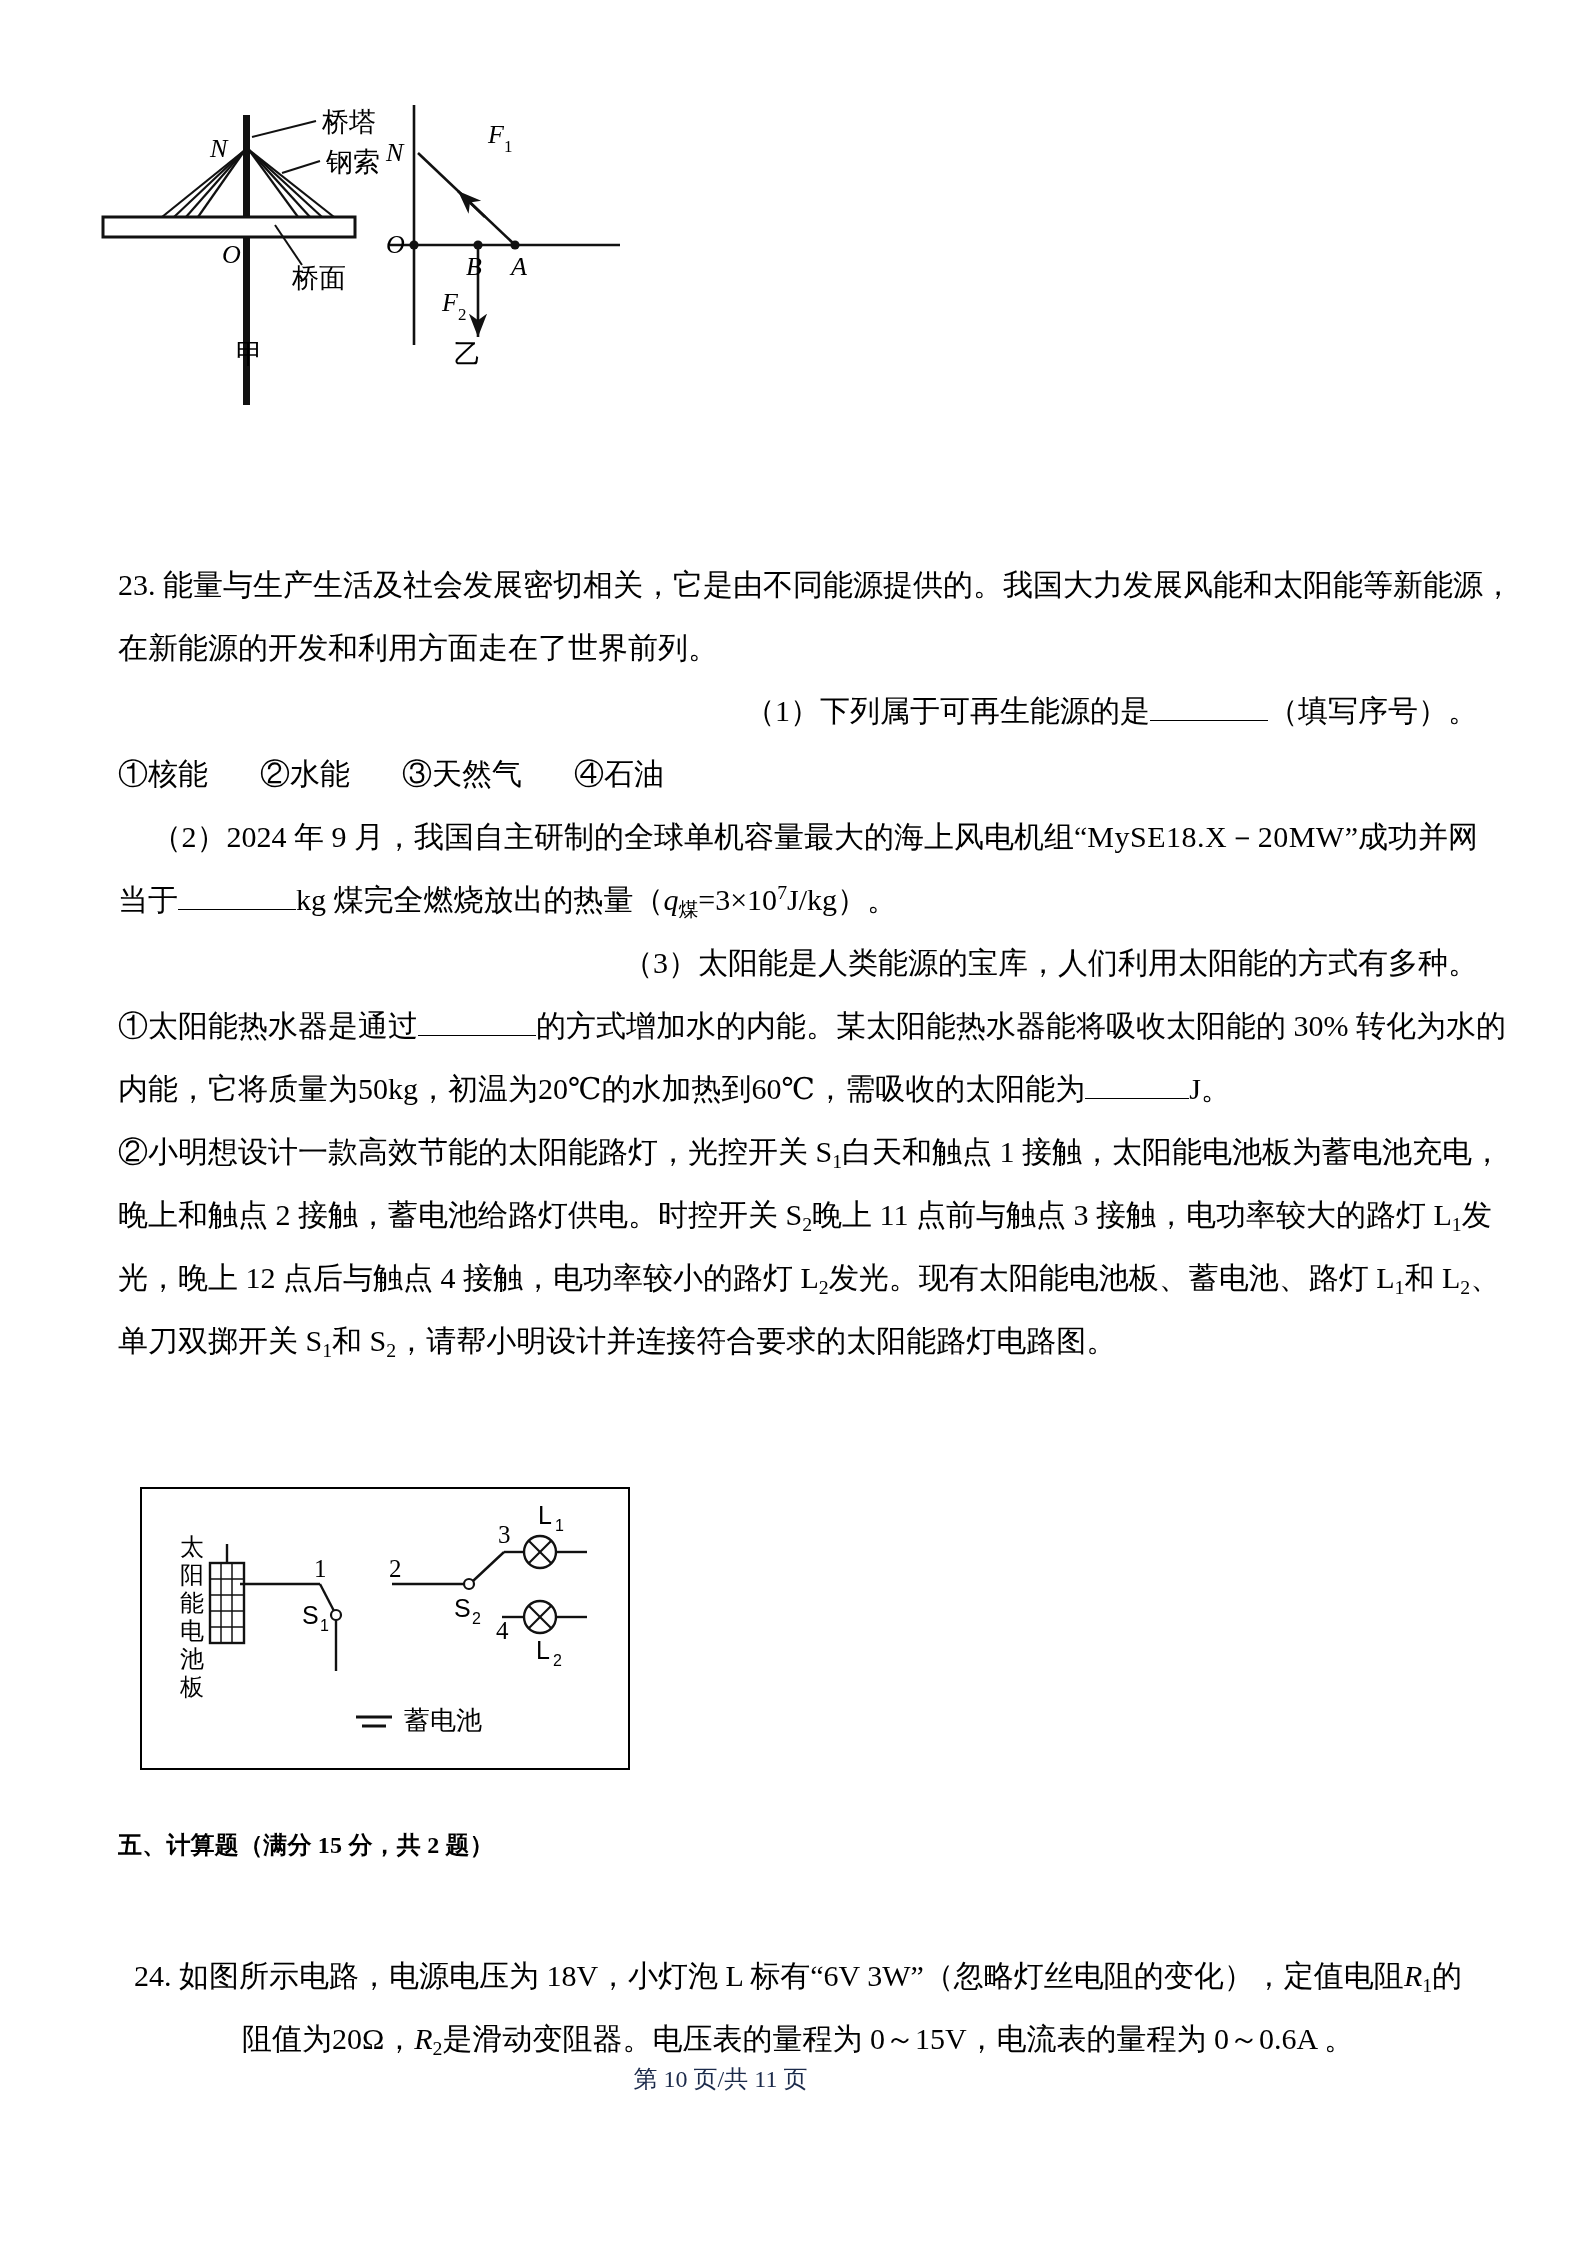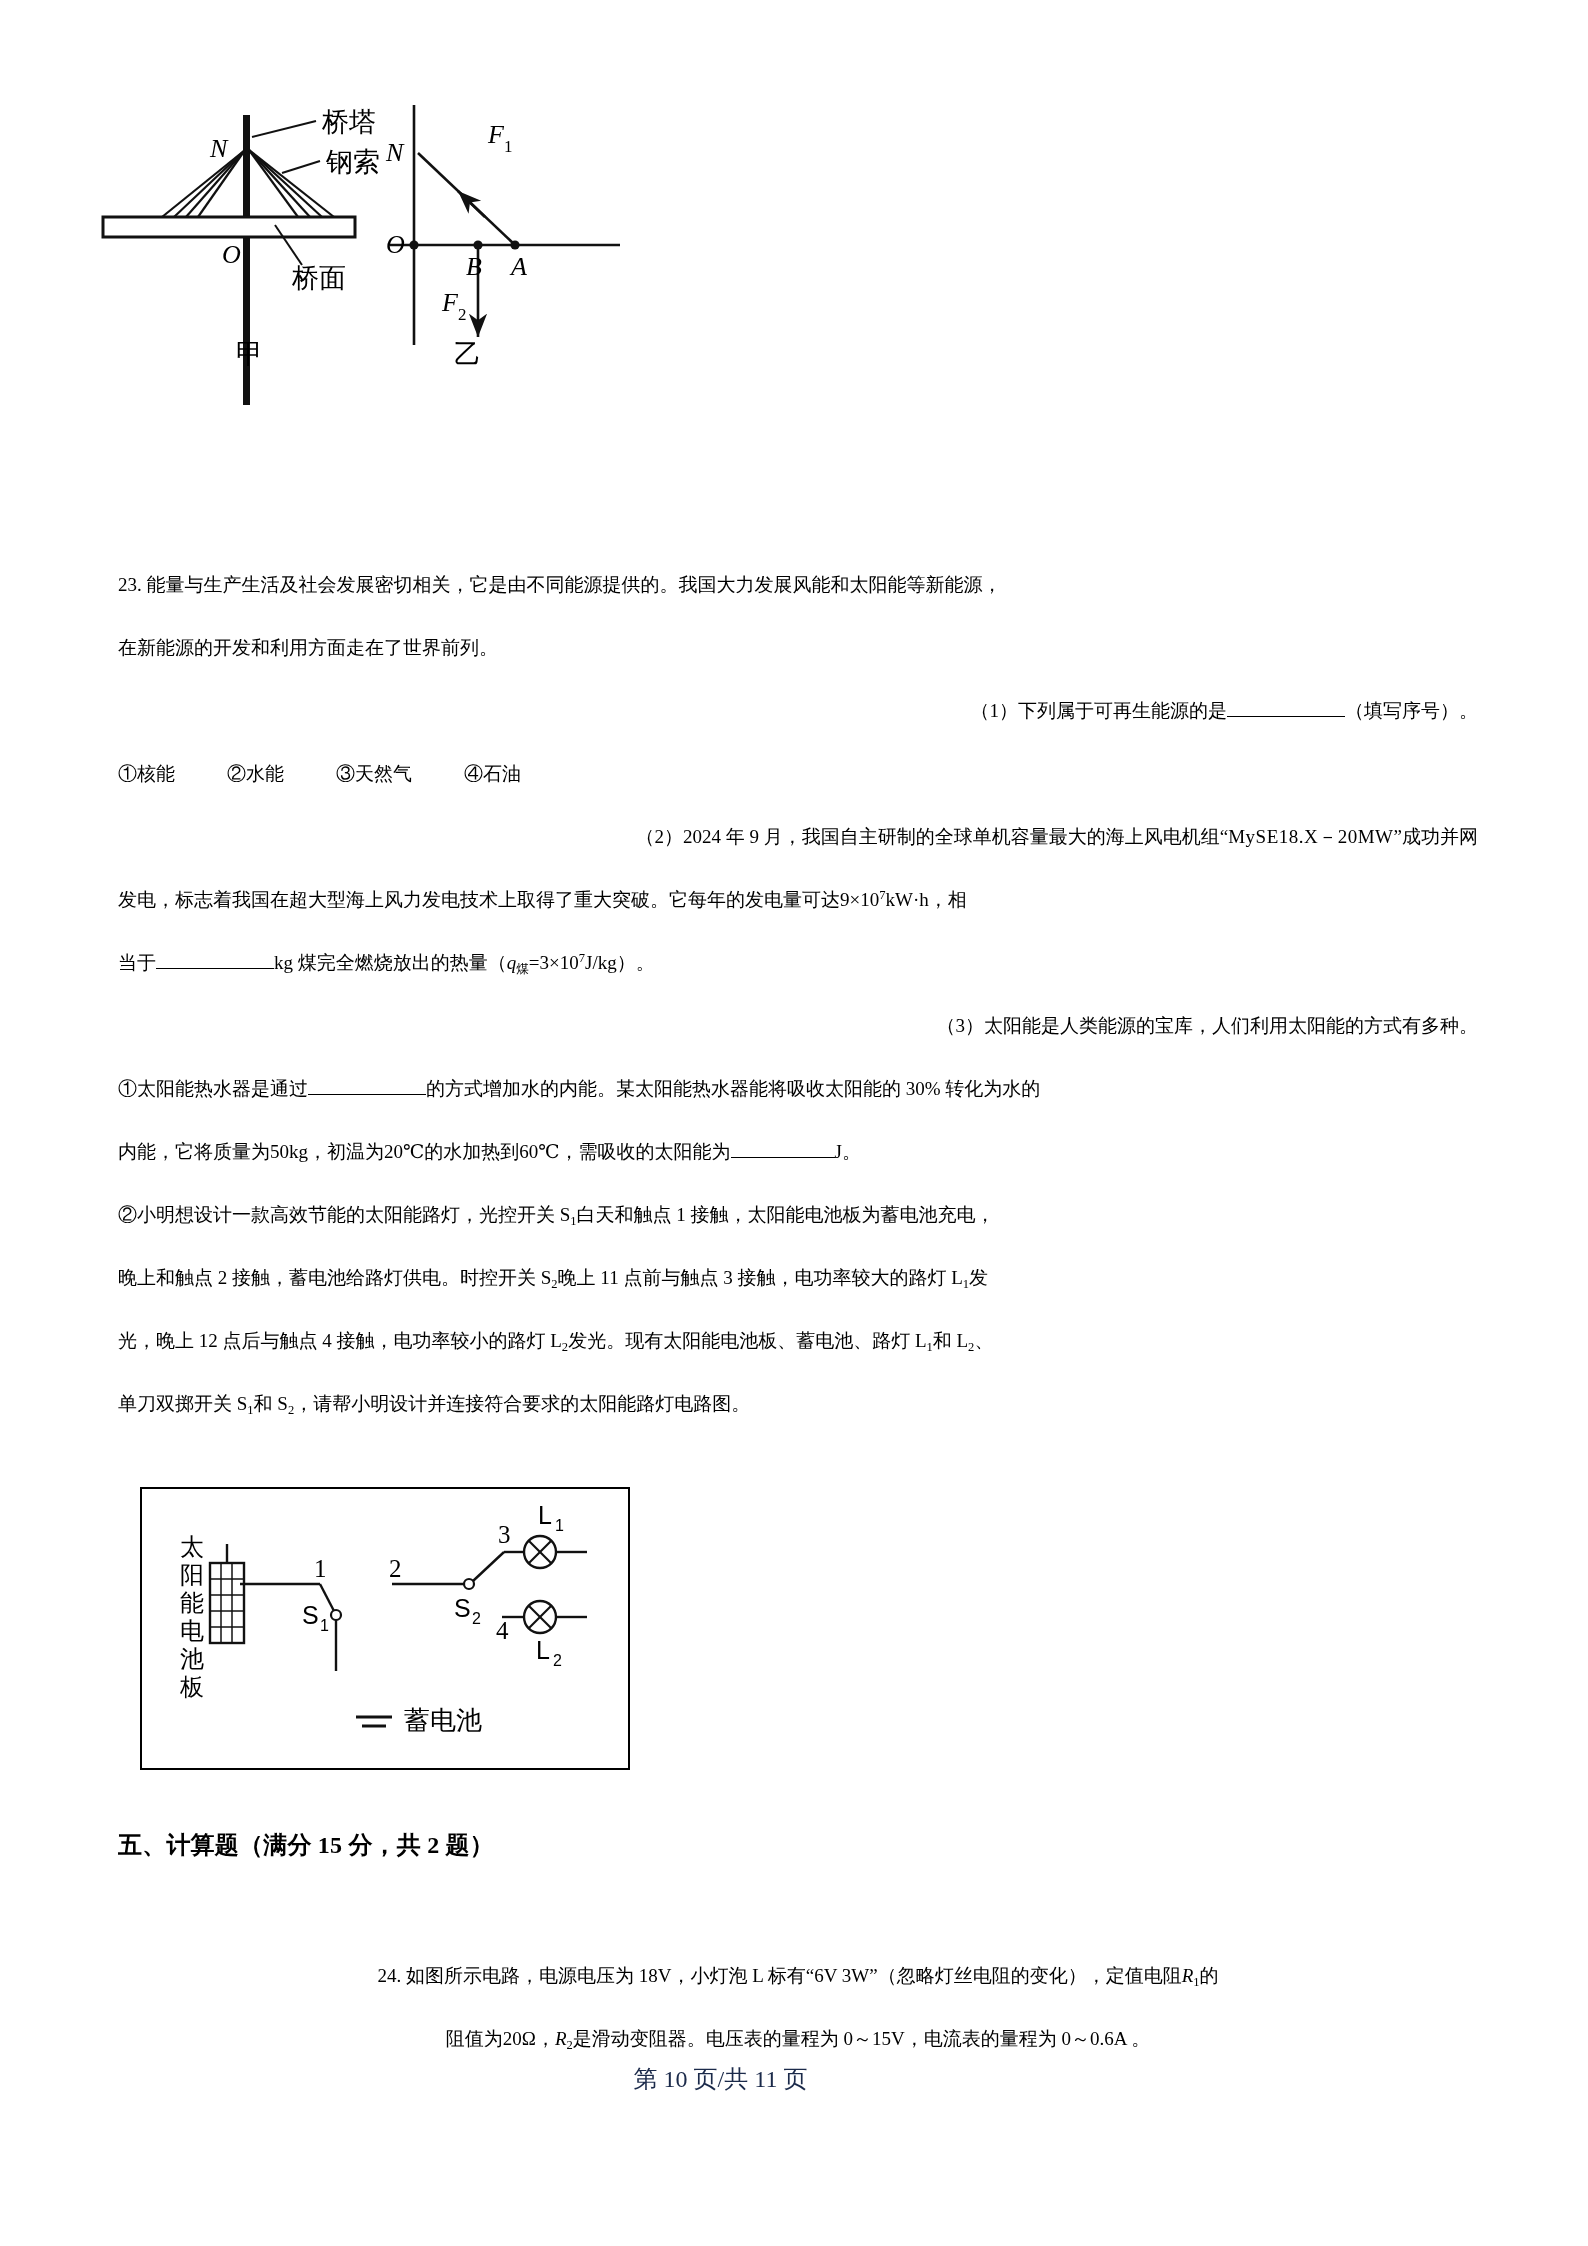--- a/index.html
+++ b/index.html
@@ -30,21 +30,21 @@
     line-height: 1.0;
     letter-spacing: 0.2px;
     white-space: nowrap;
   }
   .body-col {
     position: absolute;
     left: 118px;
     width: 1360px;
   }
   .line {
-    font-size: 19px;
+    font-size: 30px;
     line-height: 63px;
     white-space: nowrap;
   }
   .indent1 { padding-left: 22px; text-align: right; }
 
   .blank {
     display: inline-block;
     border-bottom: 1.6px solid #000;
     vertical-align: baseline;
   }
@@ -191,23 +191,20 @@
     </div>
 
     <div class="line">
       <span>①核能</span><span style="display:inline-block;width:52px;"></span><span>②水能</span><span style="display:inline-block;width:52px;"></span><span>③天然气</span><span style="display:inline-block;width:52px;"></span><span>④石油</span>
     </div>
 
     <div class="line indent1">
       <span>（2）2024 年 9 月，我国自主研制的全球单机容量最大的海上风电机组“</span><span class="it" style="font-style:normal;letter-spacing:0.5px;">MySE18.X－20MW</span><span>”成功并网</span>
     </div>
 
-    <div class="line">
-      <span>发电，标志着我国在超大型海上风力发电技术上取得了重大突破。它每年的发电量可达</span><span>9×10</span><sup class="v">7</sup><span>kW·h</span><span>，相</span>
-    </div>
 
     <div class="line">
       <span>当于</span><span class="blank" style="width:118px;"></span><span>kg 煤完全燃烧放出的热量（</span><span class="it">q</span><sub class="v">煤</sub><span>=3×10</span><sup class="v">7</sup><span>J/kg</span><span>）。</span>
     </div>
 
     <div class="line indent1">（3）太阳能是人类能源的宝库，人们利用太阳能的方式有多种。</div>
 
     <div class="line">
       <span>①太阳能热水器是通过</span><span class="blank" style="width:118px;"></span><span>的方式增加水的内能。某太阳能热水器能将吸收太阳能的 30% 转化为水的</span>
     </div>

